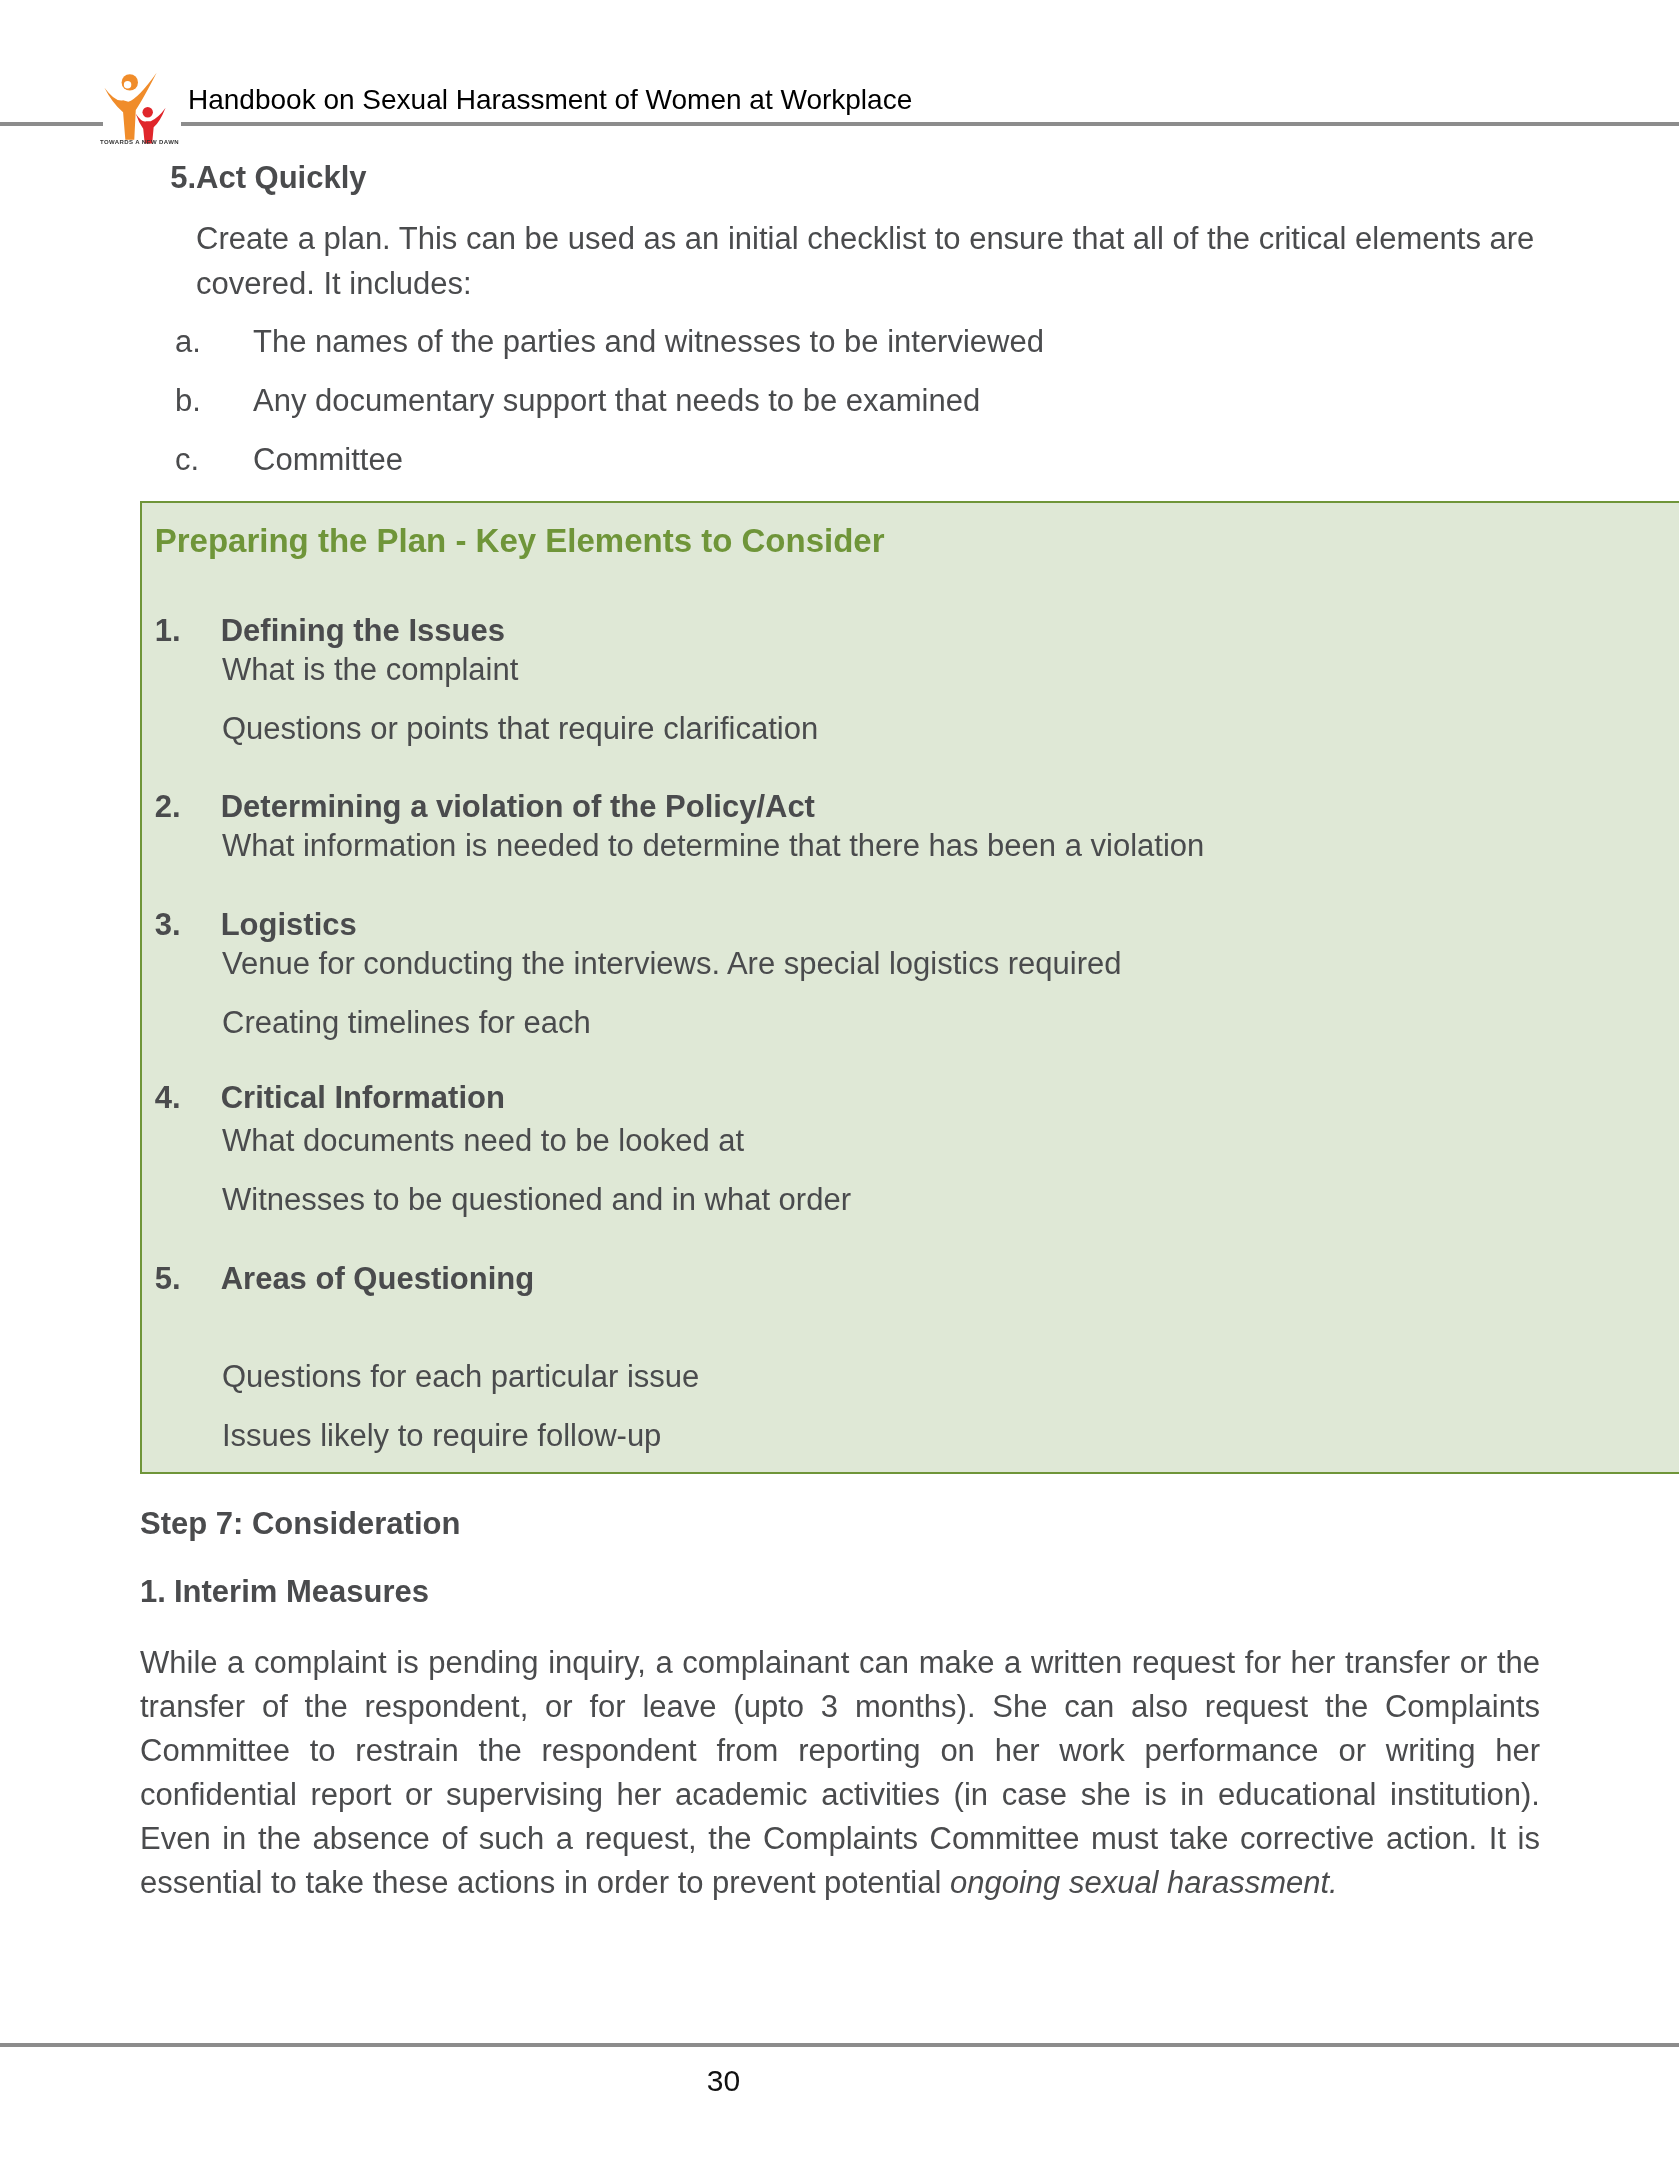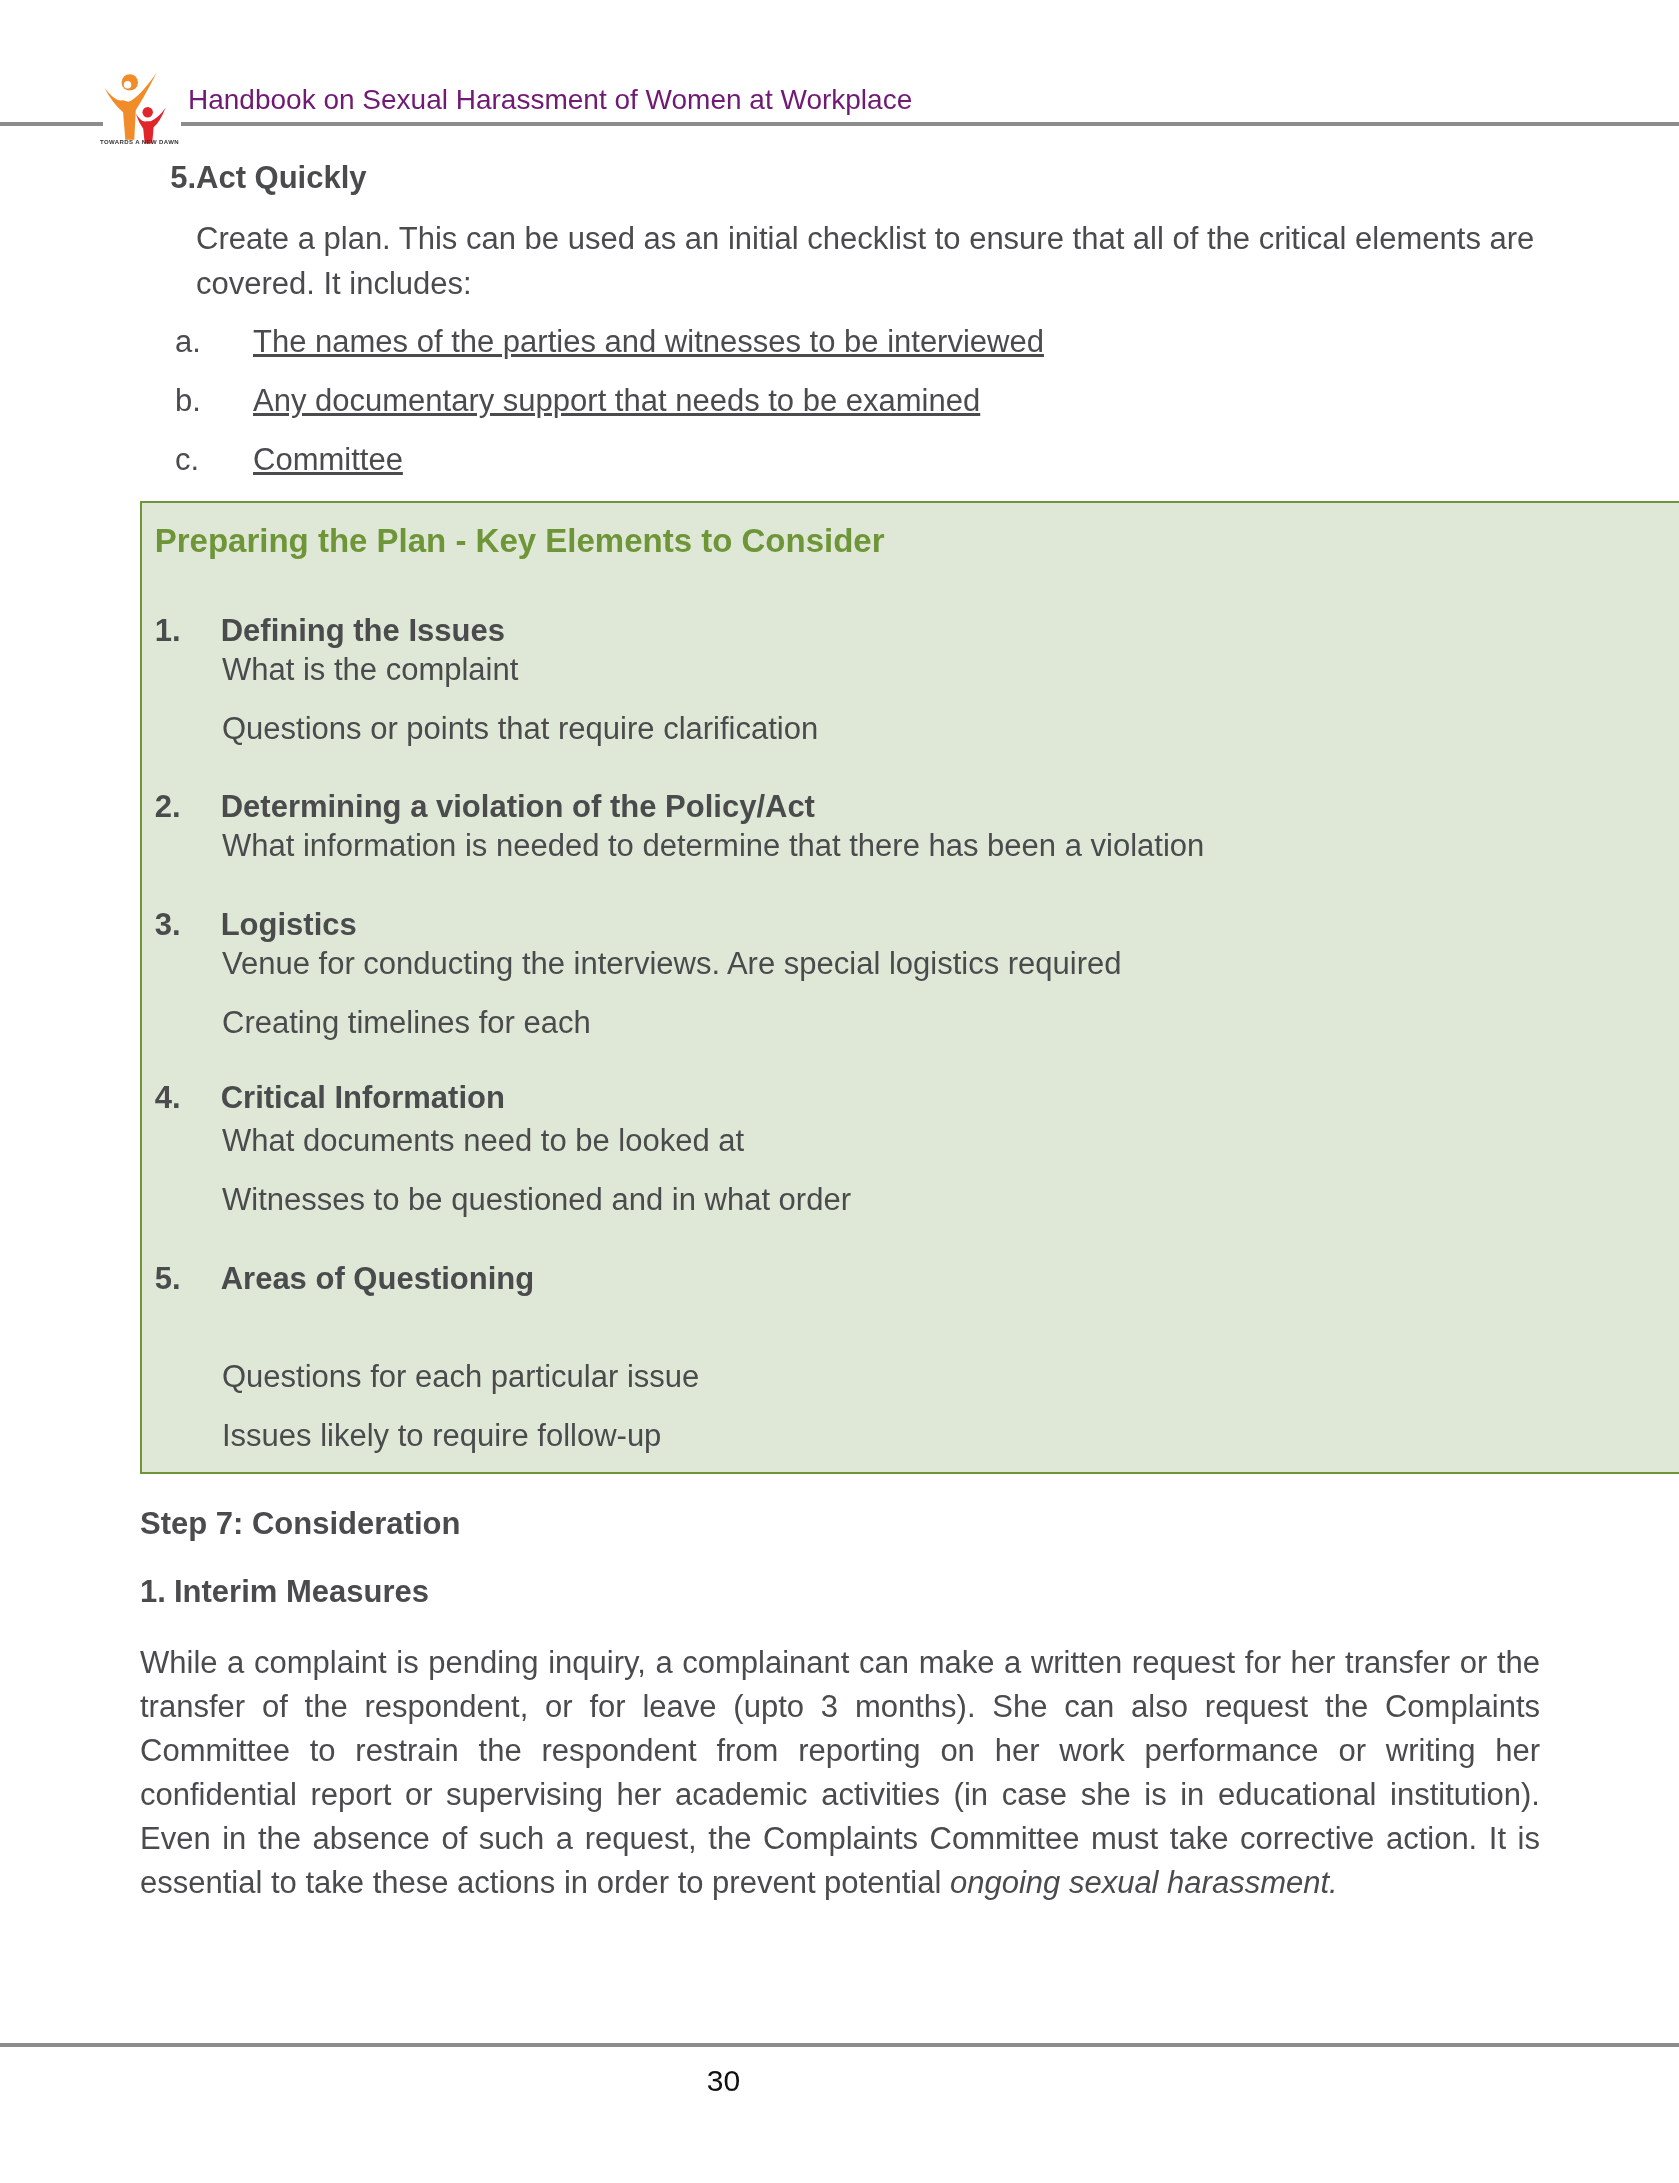--- a/index.html
+++ b/index.html
@@ -6,25 +6,25 @@
   body {
     width: 1679px; height: 2183px; position: relative; overflow: hidden;
     font-family: "Liberation Sans", "DejaVu Sans", sans-serif;
     color: #4a4b4d;
   }
   .header { position: absolute; left: 0; top: 0; width: 1679px; height: 157px; }
   .header-rule-left { position: absolute; left: 0; top: 122px; width: 103px; height: 3.7px; background: #8c8c8c; }
   .header-rule-right { position: absolute; left: 181px; top: 122px; width: 1498px; height: 3.7px; background: #8c8c8c; }
   .logo { position: absolute; left: 97px; top: 69px; width: 82px; height: 82px; }
   .logo-tagline { position: absolute; left: 100px; top: 139px; font-size: 6px; letter-spacing: 0.4px; color: #333; white-space: nowrap; text-transform: uppercase; font-weight: bold; }
-  .header-title { position: absolute; left: 188px; top: 84px; font-size: 28px; color: #701a75; white-space: nowrap; }
+  .header-title { position: absolute; left: 188px; top: 84px; font-size: 28px; color: #000000; white-space: nowrap; }
   .sec-head { position: absolute; left: 140px; top: 160px; font-size: 31px; font-weight: bold; color: #4a4b4d; white-space: nowrap; text-align: right; }
   .sec-head .num { display: inline-block; width: 56px; }
   .para { position: absolute; left: 196px; top: 216px; width: 1345px; font-size: 31px; line-height: 45px; color: #4a4b4d; }
-  .alpha-item { position: absolute; left: 175px; font-size: 31px; color: #4a4b4d; white-space: nowrap; text-decoration: underline; }
+  .alpha-item { position: absolute; left: 175px; font-size: 31px; color: #4a4b4d; white-space: nowrap; }
   .alpha-item .lbl { display: inline-block; width: 78px; }
 
   .box {
     position: absolute; left: 140px; top: 501px; width: 1543px; height: 973px;
     background: #dfe8d6; border: 2.2px solid #6f9539; box-sizing: border-box;
   }
   .box-title { position: absolute; left: 12.7px; top: 19.4px; font-size: 33px; font-weight: bold; color: #6f9539; white-space: nowrap; }
   .box-item { position: absolute; left: 12.7px; font-size: 31px; color: #4a4b4d; white-space: nowrap; }
   .box-item.heading { font-weight: bold; margin-top: 20px; }
   .box-item .num { display: inline-block; width: 66px; }

